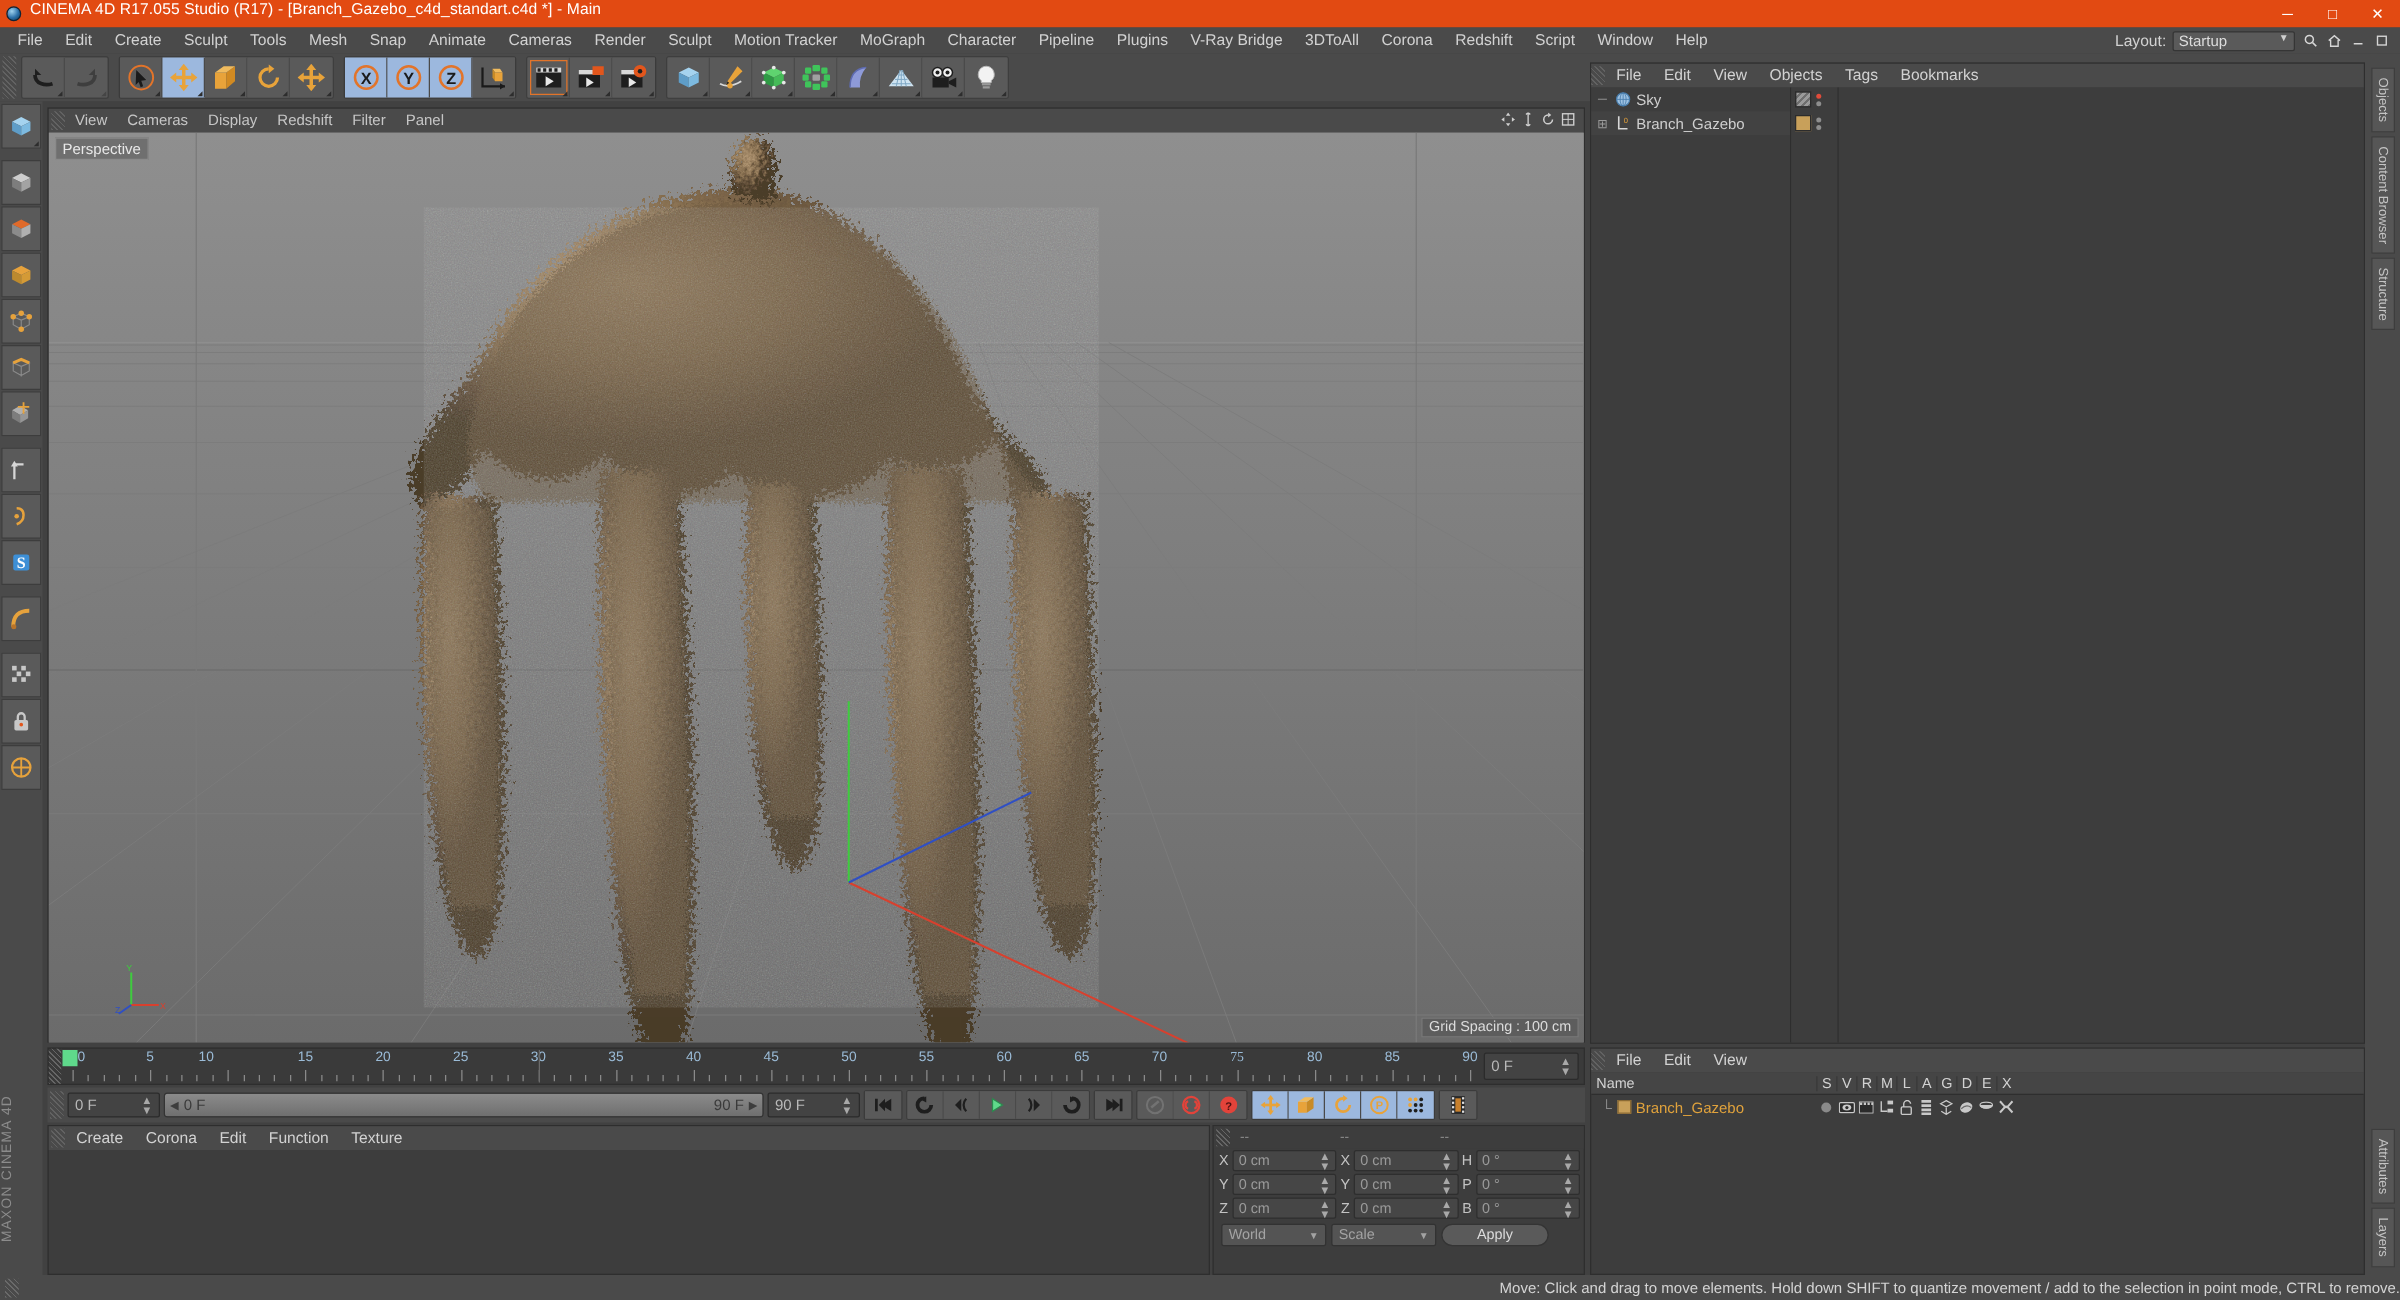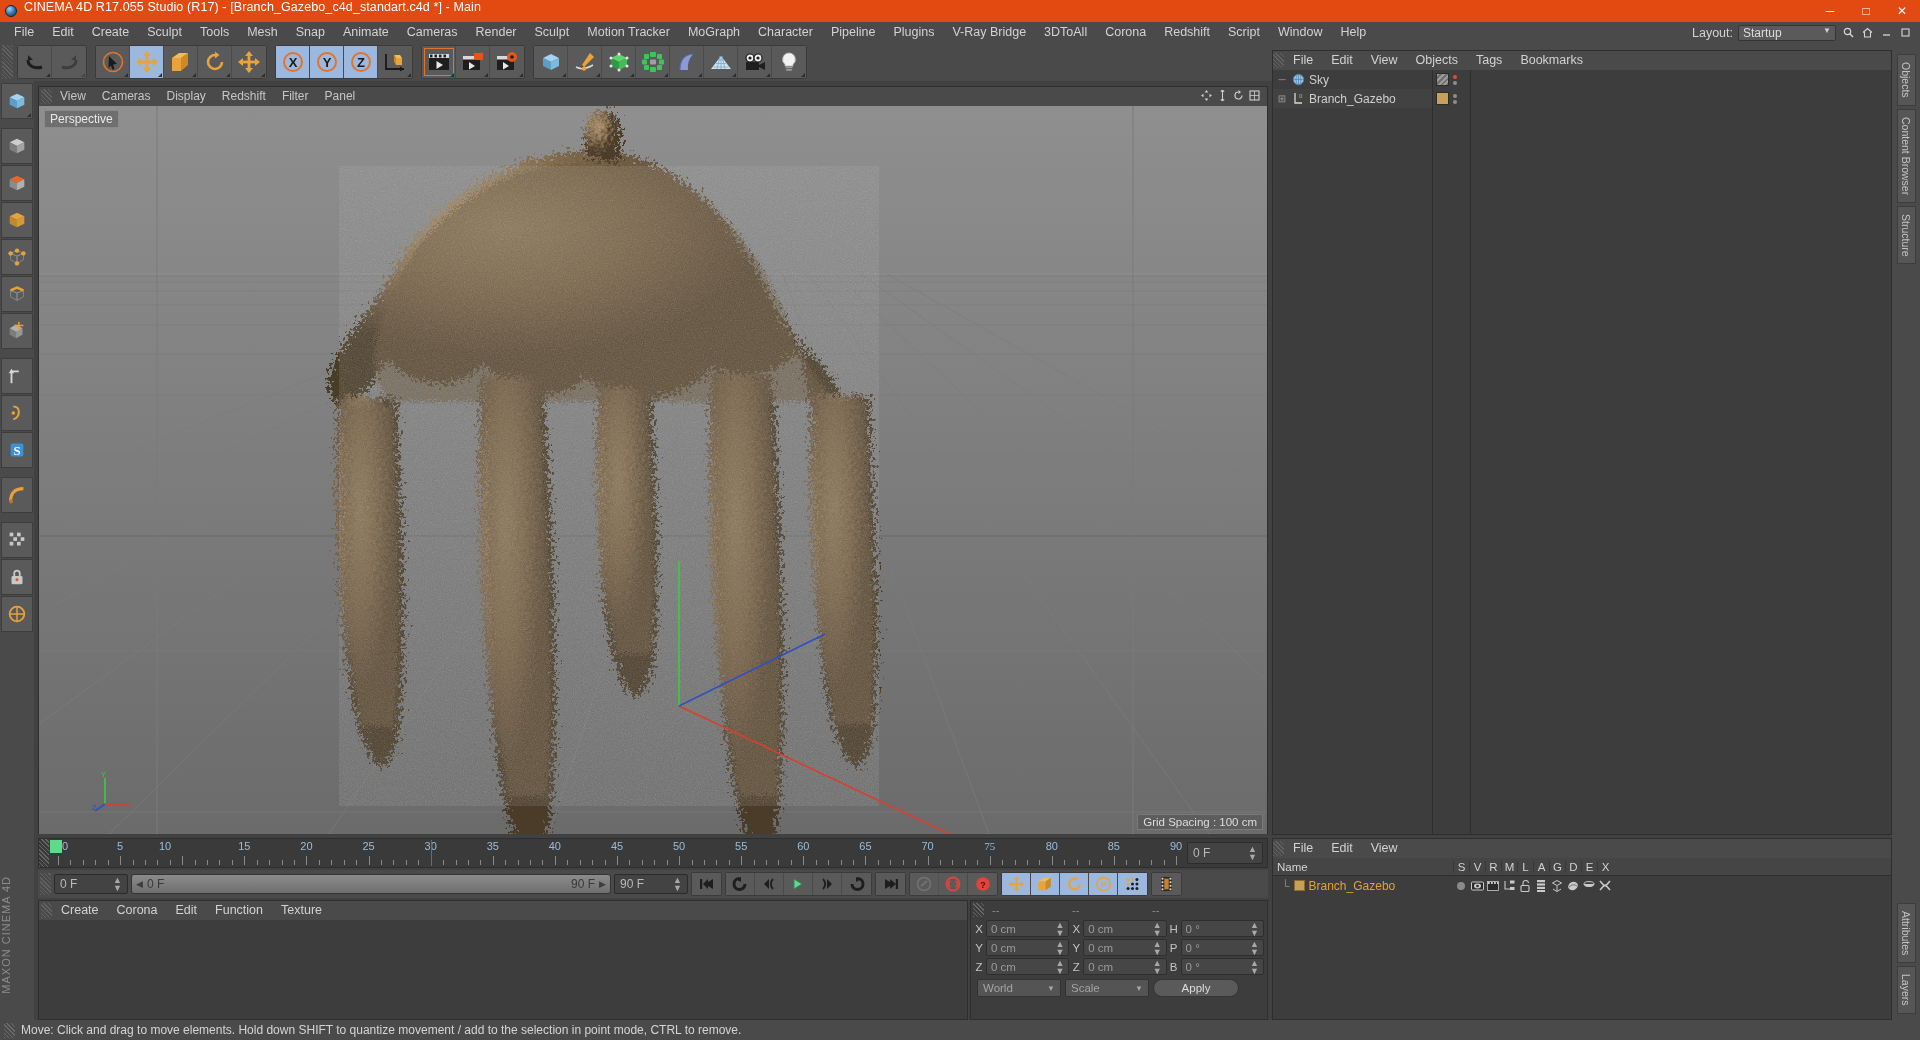--- a/index.html
+++ b/index.html
@@ -224,21 +224,21 @@
   }
   .rtab {
     writing-mode:vertical-rl; font-size:10.5px; color:#c4c4c4; padding:7px 0;
     background:#565656; border:1px solid #3d3d3d; margin-bottom:3px; width:19px;
     display:flex; align-items:center; justify-content:center;
   }
 
   
   .statusbar {
     position:absolute; left:0; bottom:0; width:1920px; height:20px;
-    background:#4a4a4a; display:flex; align-items:center; gap:6px; padding-left:4px;
+    background:#4a4a4a; display:flex; align-items:center; gap:6px; padding-left:4px;justify-content:space-between;
   }
   .sb-grip { width:11px; height:15px; background:repeating-linear-gradient(45deg,#6a6a6a 0 1px,transparent 1px 3px); }
   .sb-txt { font-size:12px; color:#d4d4d4; }
 </style>
 </head>
 <body>
 
 <div class="app">
 
   <div class="titlebar">

